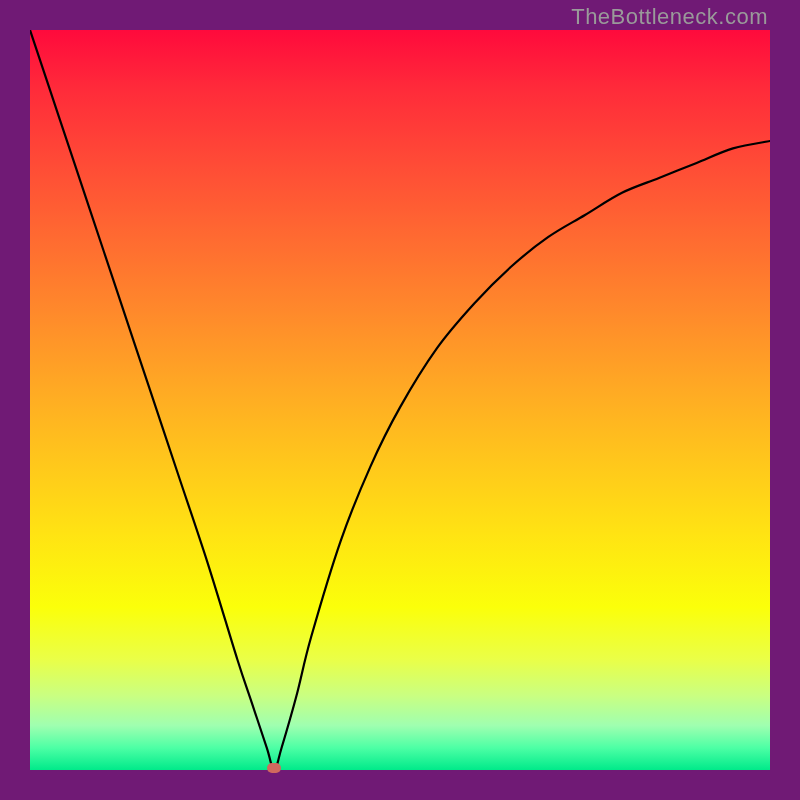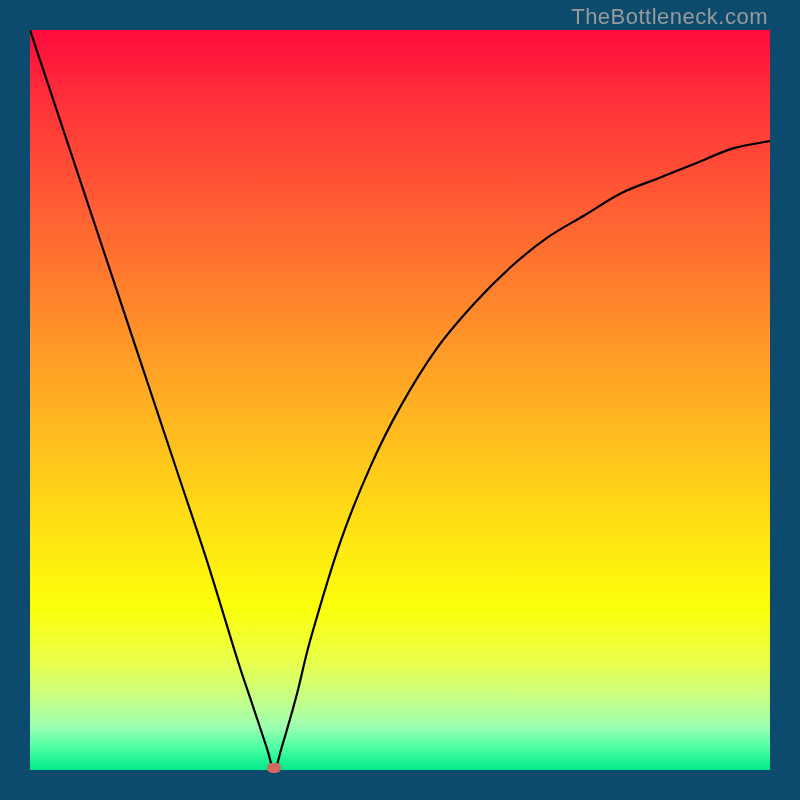--- a/index.html
+++ b/index.html
@@ -8,21 +8,21 @@
     width: 800px;
     height: 800px;
     background: #000;
     font-family: Arial, sans-serif;
     position: relative;
   }
   .container {
     width: 800px;
     height: 800px;
     position: relative;
-    background: #0c4a6e;
+    background: #701a75;
   }
   .plot-area {
     position: absolute;
     left: 30px;
     top: 30px;
     width: 740px;
     height: 740px;
     background: linear-gradient(to bottom,
       #ff0a3c 0%,
       #ff2b3a 8%,

